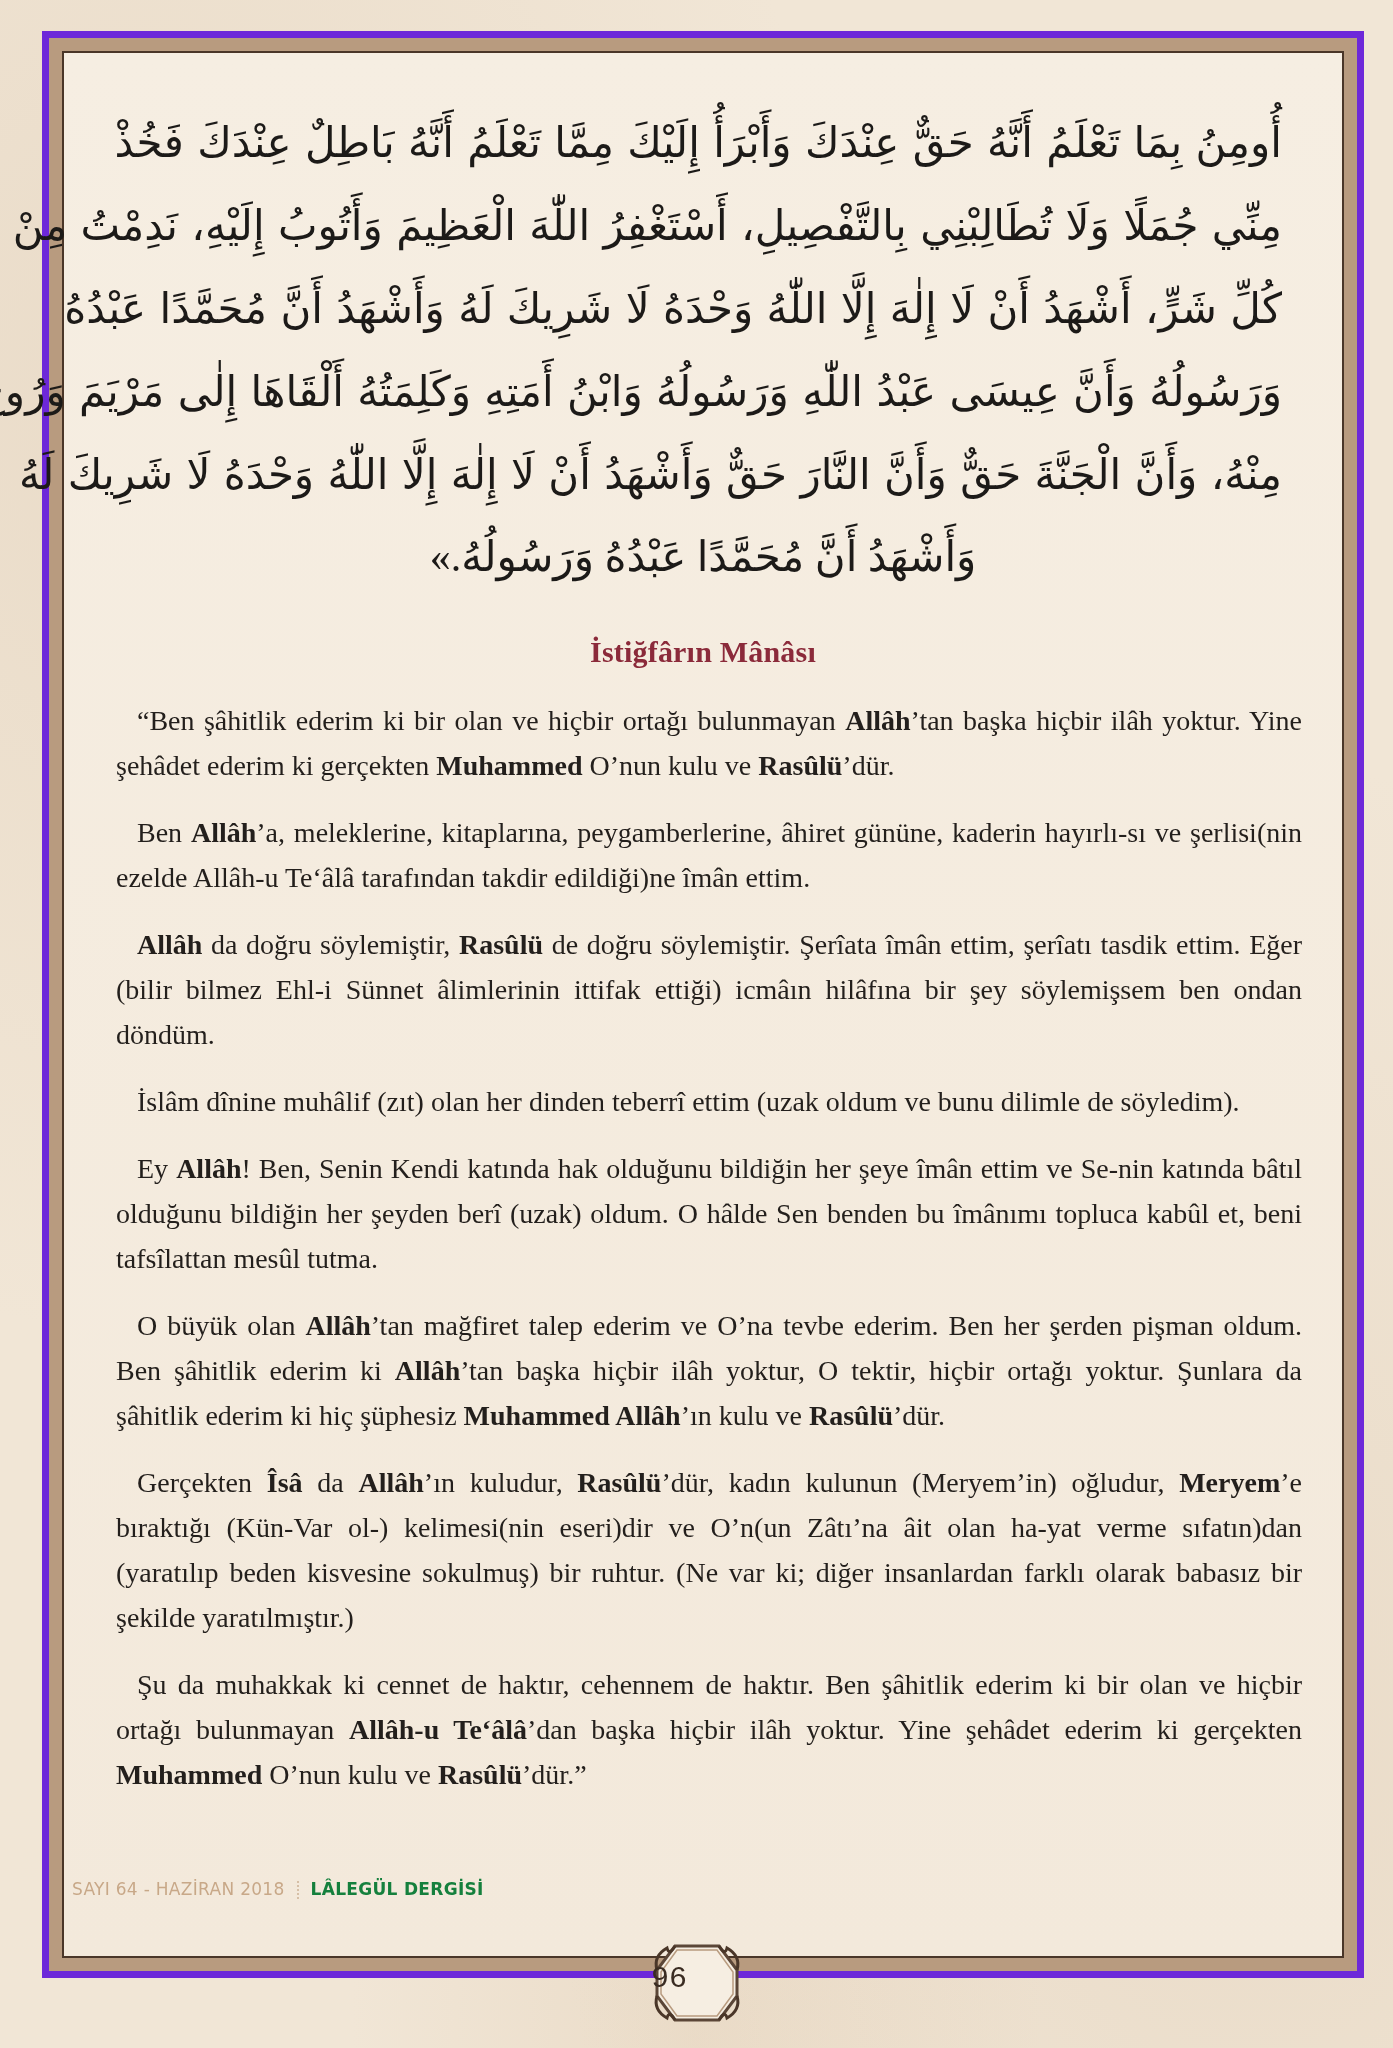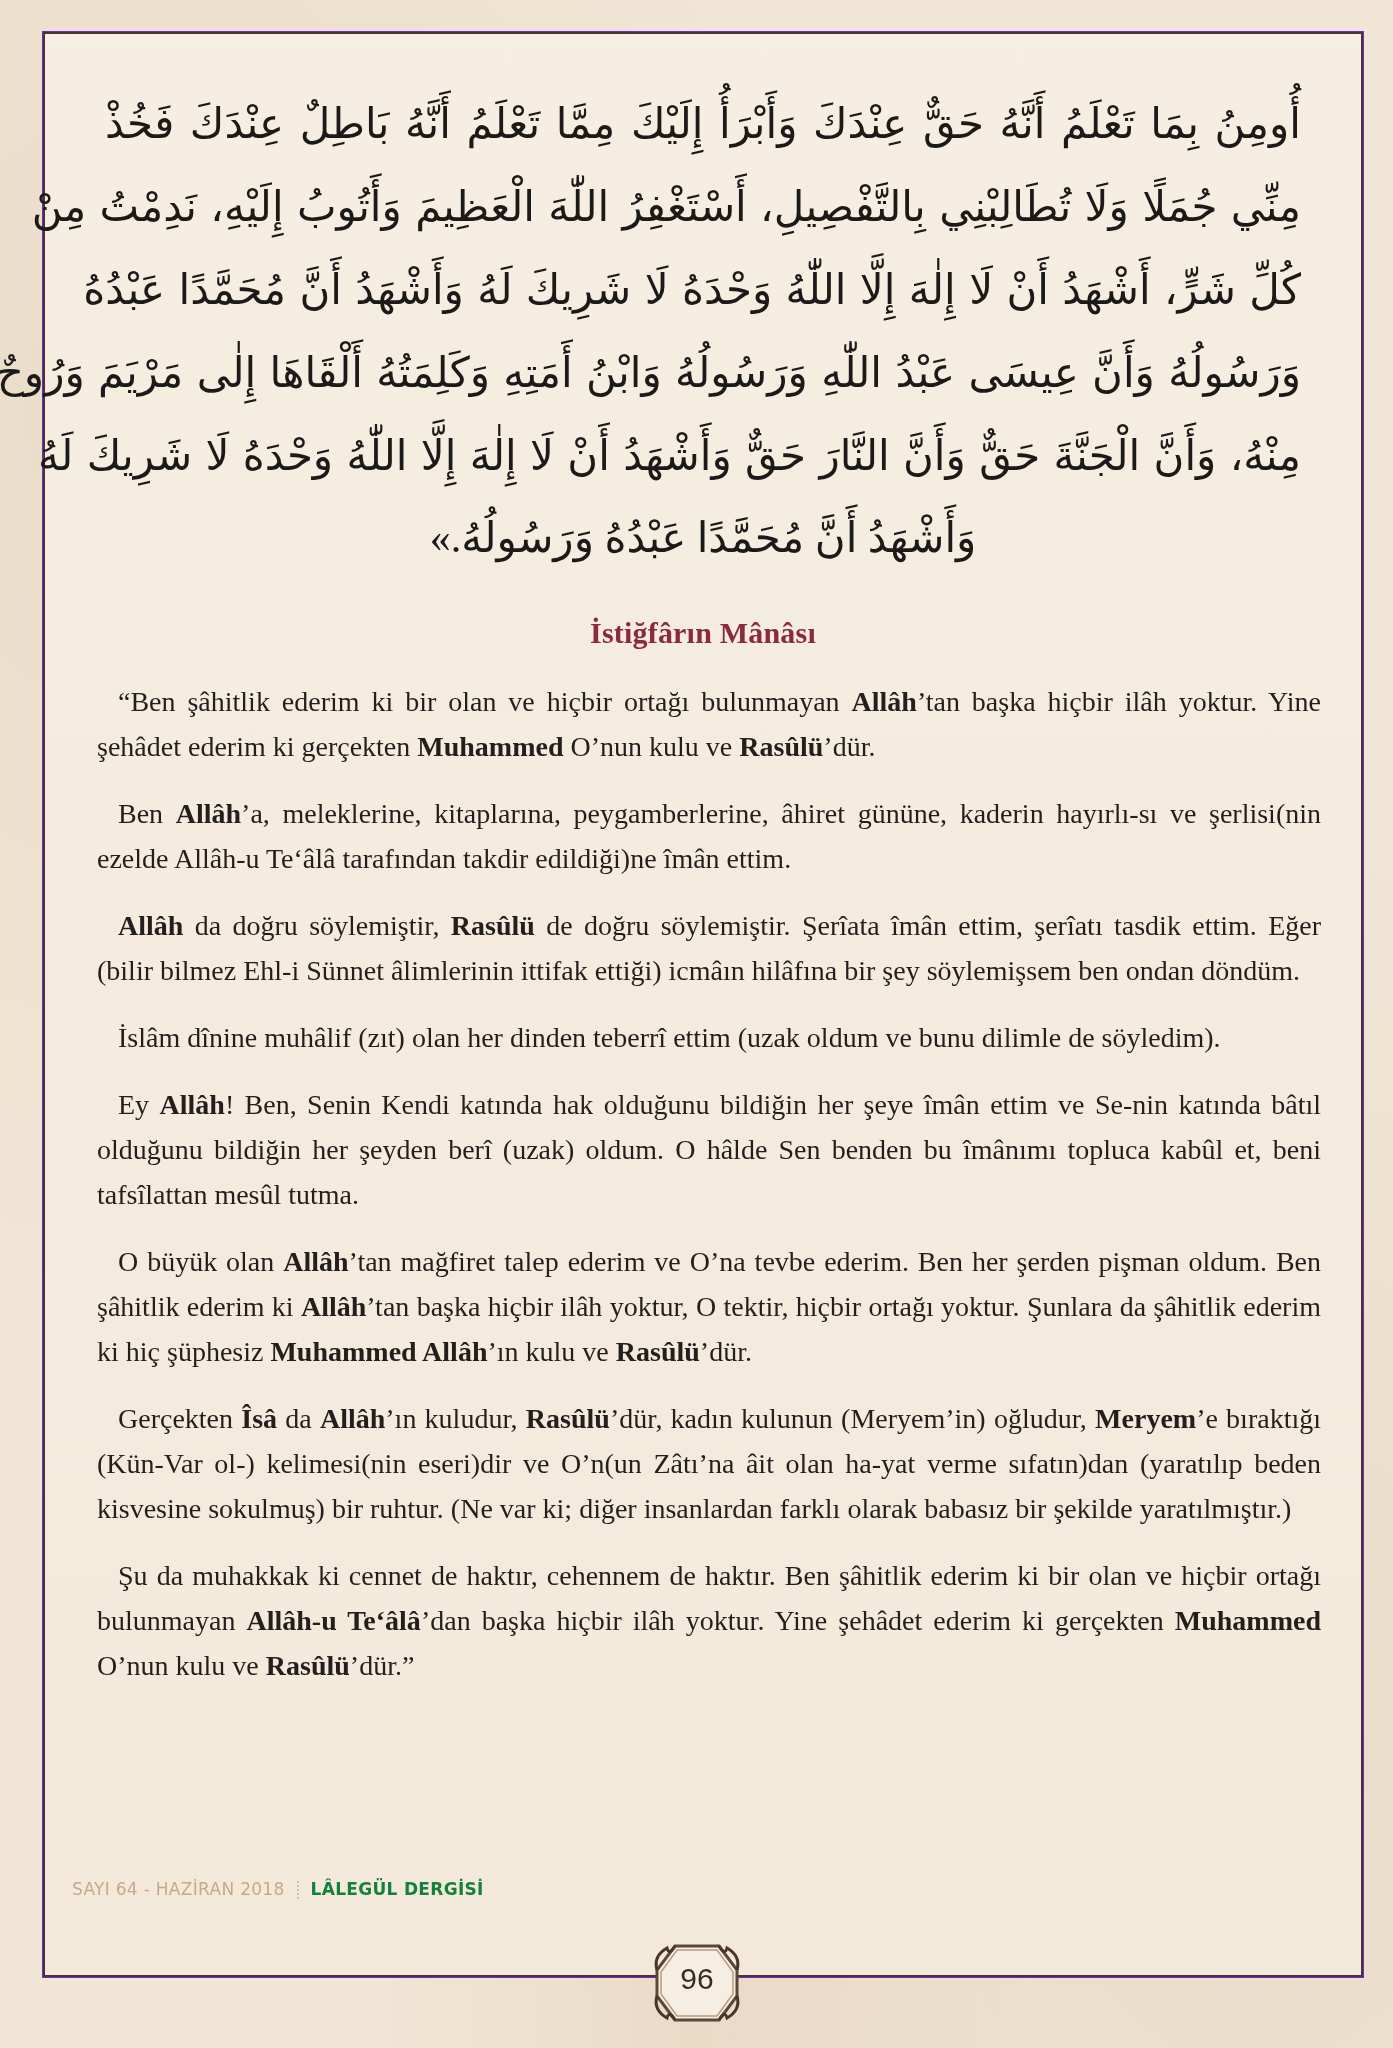--- a/index.html
+++ b/index.html
@@ -9,24 +9,24 @@
       background-image:
         radial-gradient(ellipse at 10% 20%, rgba(220,200,175,0.35) 0, rgba(0,0,0,0) 40%),
         radial-gradient(ellipse at 90% 85%, rgba(220,200,175,0.35) 0, rgba(0,0,0,0) 40%),
         radial-gradient(ellipse at 50% 100%, rgba(225,205,180,0.4) 0, rgba(0,0,0,0) 35%);
       position: relative;
       font-family: "Liberation Serif", "DejaVu Serif", serif;
       color: #231f1c;
     }
     .frame-outer {
       position: absolute; left: 42px; top: 31px; width: 1322px; height: 1947px;
-      border: 1px solid #6d28d9;
+      border: 7px solid #6d28d9;
       box-sizing: border-box;
       background: #b89b7f;
-      padding: 0;
+      padding: 13px;
     }
     .frame-inner {
       width: 100%; height: 100%;
       border: 2px solid #4a3628;
       box-sizing: border-box;
       background: #f5ecdf;
       background-image: linear-gradient(180deg, #f6eee2 0%, #f3e9db 100%);
       position: relative;
     }
     .arabic {
@@ -54,22 +54,22 @@
       font-family: "DejaVu Sans", sans-serif; font-size: 17px;
       color: #c8a888; letter-spacing: 0.3px;
       display: flex; align-items: flex-end; gap: 8px;
     }
     .footer .sep { width: 0; height: 18px; border-left: 2px dotted #d6bfa6; margin: 0 4px; }
     .footer .mag { font-weight: bold; color: #15803d; }
     .badge {
       position: absolute; left: 651px; top: 1940px; width: 92px; height: 86px;
     }
     .badge .num {
-      position: absolute; left: 0; right: 0; top: 22px; text-align: center;
-      font-family: Liberation Sans, sans-serif; font-size: 30px; color: #3a2c22;
+      position: absolute; left: 0; right: 0; top: 22px; 
+      font-family: Liberation Mono, monospace; font-size: 30px; color: #3a2c22;
     }
   </style>
 </head>
 <body>
 
 <div class="frame-outer">
   <div class="frame-inner">
 
     <div class="arabic">
       <span class="line">أُومِنُ بِمَا تَعْلَمُ أَنَّهُ حَقٌّ عِنْدَكَ وَأَبْرَأُ إِلَيْكَ مِمَّا تَعْلَمُ أَنَّهُ بَاطِلٌ عِنْدَكَ فَخُذْ</span>

